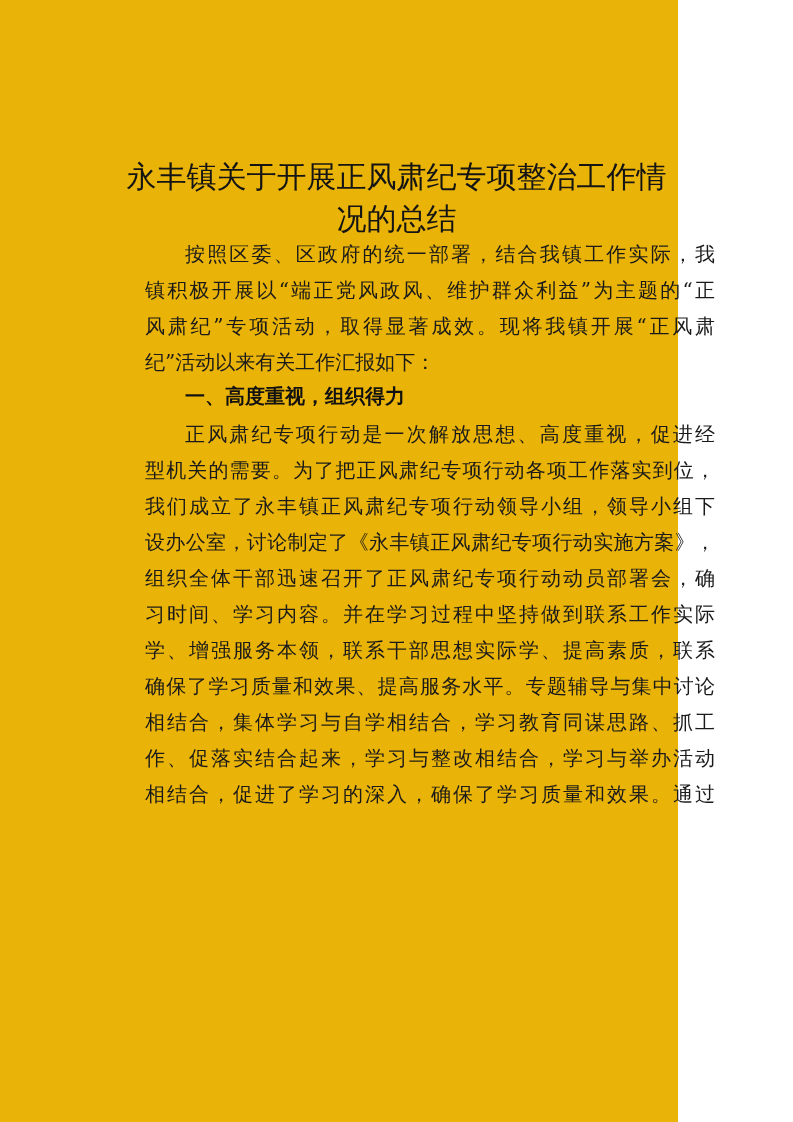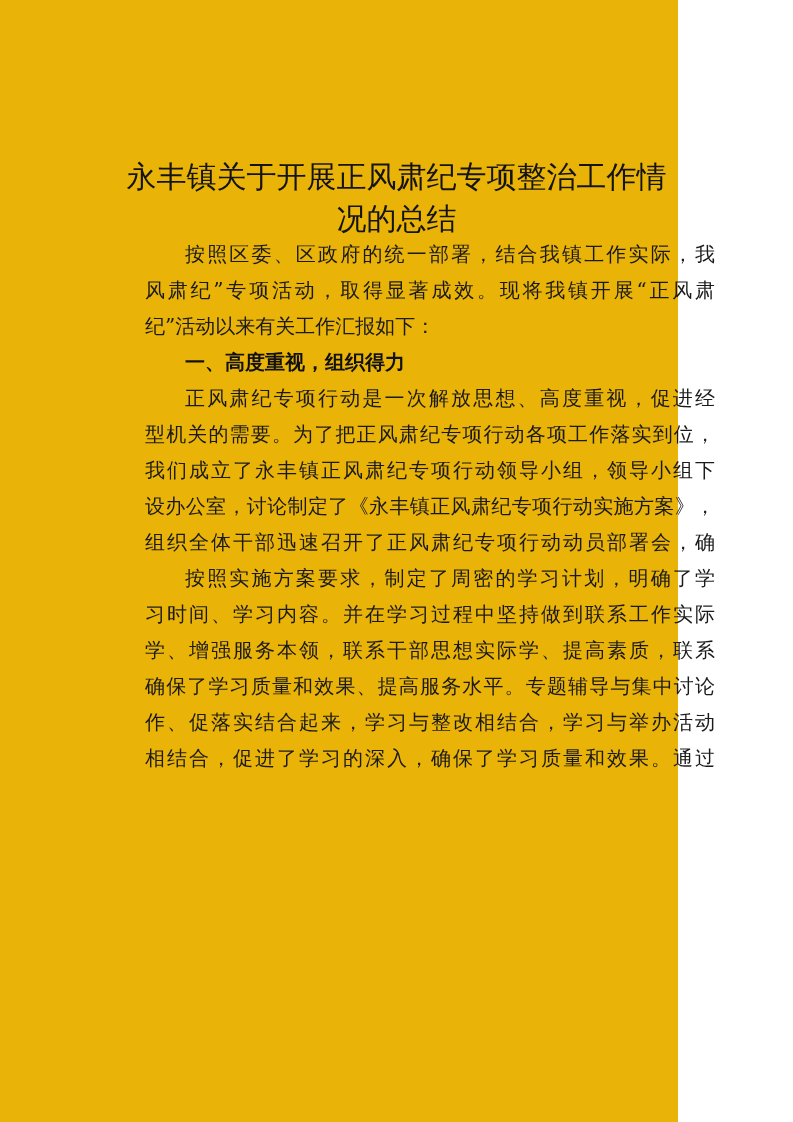--- a/index.html
+++ b/index.html
@@ -54,57 +54,58 @@
   }
   .line.indent { padding-left: 40px; }
   .line.last { text-align-last: left; }
   .heading {
     display: block;
     height: 36px;
     line-height: 36px;
     font-size: 20px;
     font-weight: bold;
     padding-left: 40px;
-    font-family: Liberation Sans, sans-serif;
+    font-family: Liberation Mono, monospace;
     color: #111111;
     white-space: nowrap;
   }
 </style>
 </head>
 <body>
 
 <div class="page">
 
   <h1 class="title">
     <span class="tline">永丰镇关于开展正风肃纪专项整治工作情</span>
     <span class="tline">况的总结</span>
   </h1>
 
   <div class="body-text">
 
     <div>
       <span class="line indent">按照区委、区政府的统一部署，结合我镇工作实际，我</span>
+      <span class="line">镇积极开展以“端正党风政风、维护群众利益”为主题的“正</span>
       <span class="line">风肃纪”专项活动，取得显著成效。现将我镇开展“正风肃</span>
       <span class="line last">纪”活动以来有关工作汇报如下：</span>
     </div>
 
     <div class="heading">一、高度重视，组织得力</div>
 
     <div>
       <span class="line indent">正风肃纪专项行动是一次解放思想、高度重视，促进经</span>
       <span class="line">型机关的需要。为了把正风肃纪专项行动各项工作落实到位，</span>
       <span class="line">我们成立了永丰镇正风肃纪专项行动领导小组，领导小组下</span>
       <span class="line">设办公室，讨论制定了《永丰镇正风肃纪专项行动实施方案》，</span>
       <span class="line">组织全体干部迅速召开了正风肃纪专项行动动员部署会，确</span>
     </div>
 
 
     <div>
-      <span class="line indent">按照实施方案要求，制定了周密的学习计划，明确了学</span>
       <span class="line">习时间、学习内容。并在学习过程中坚持做到联系工作实际</span>
       <span class="line">学、增强服务本领，联系干部思想实际学、提高素质，联系</span>
       <span class="line">确保了学习质量和效果、提高服务水平。专题辅导与集中讨论</span>
+      <span class="line">相结合，集体学习与自学相结合，学习教育同谋思路、抓工</span>
       <span class="line">作、促落实结合起来，学习与整改相结合，学习与举办活动</span>
       <span class="line">相结合，促进了学习的深入，确保了学习质量和效果。通过</span>
     </div>
 
   </div>
 </div>
 
 </body></html>

